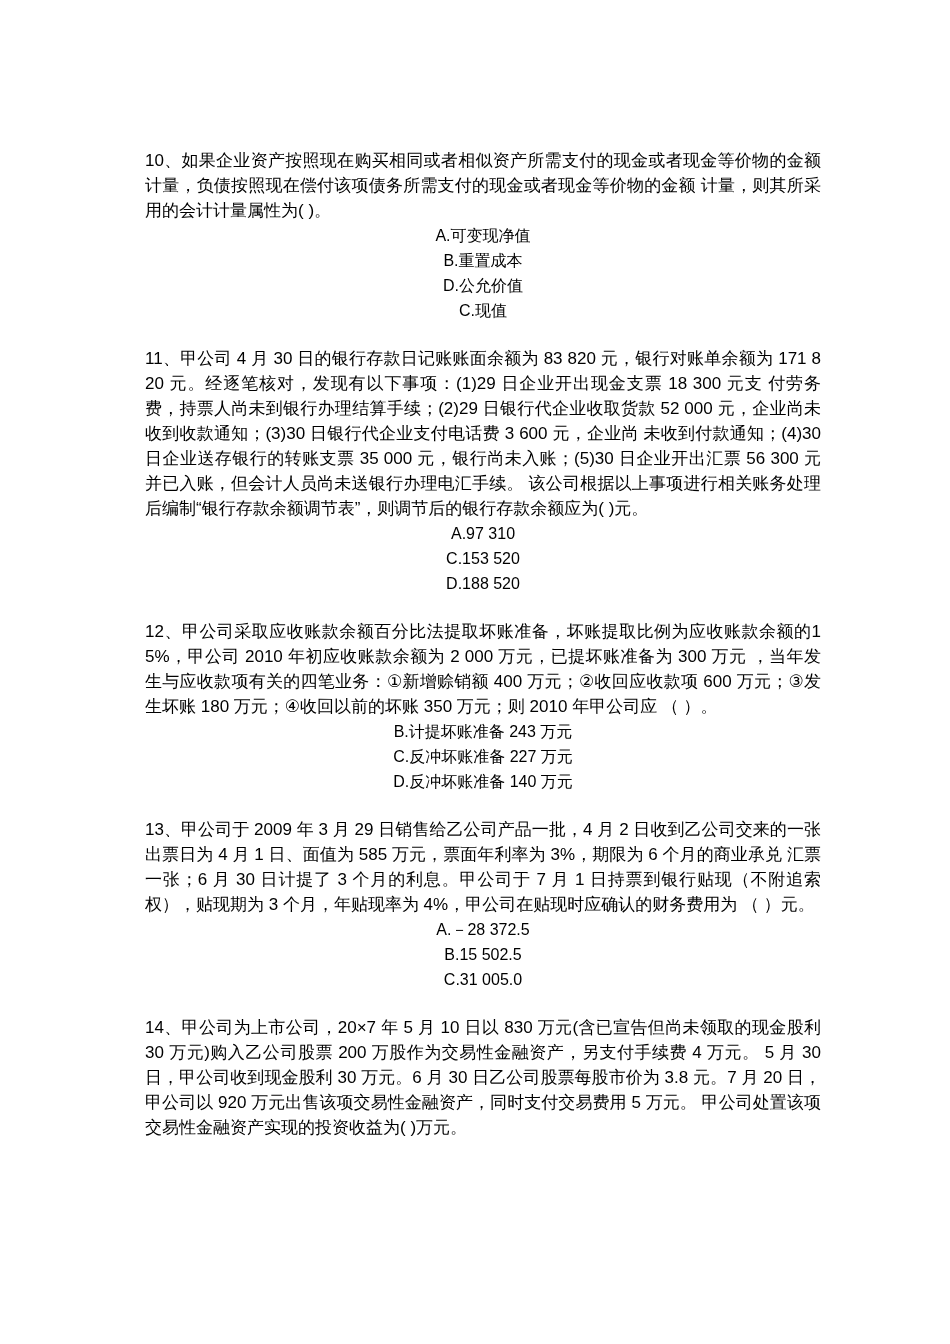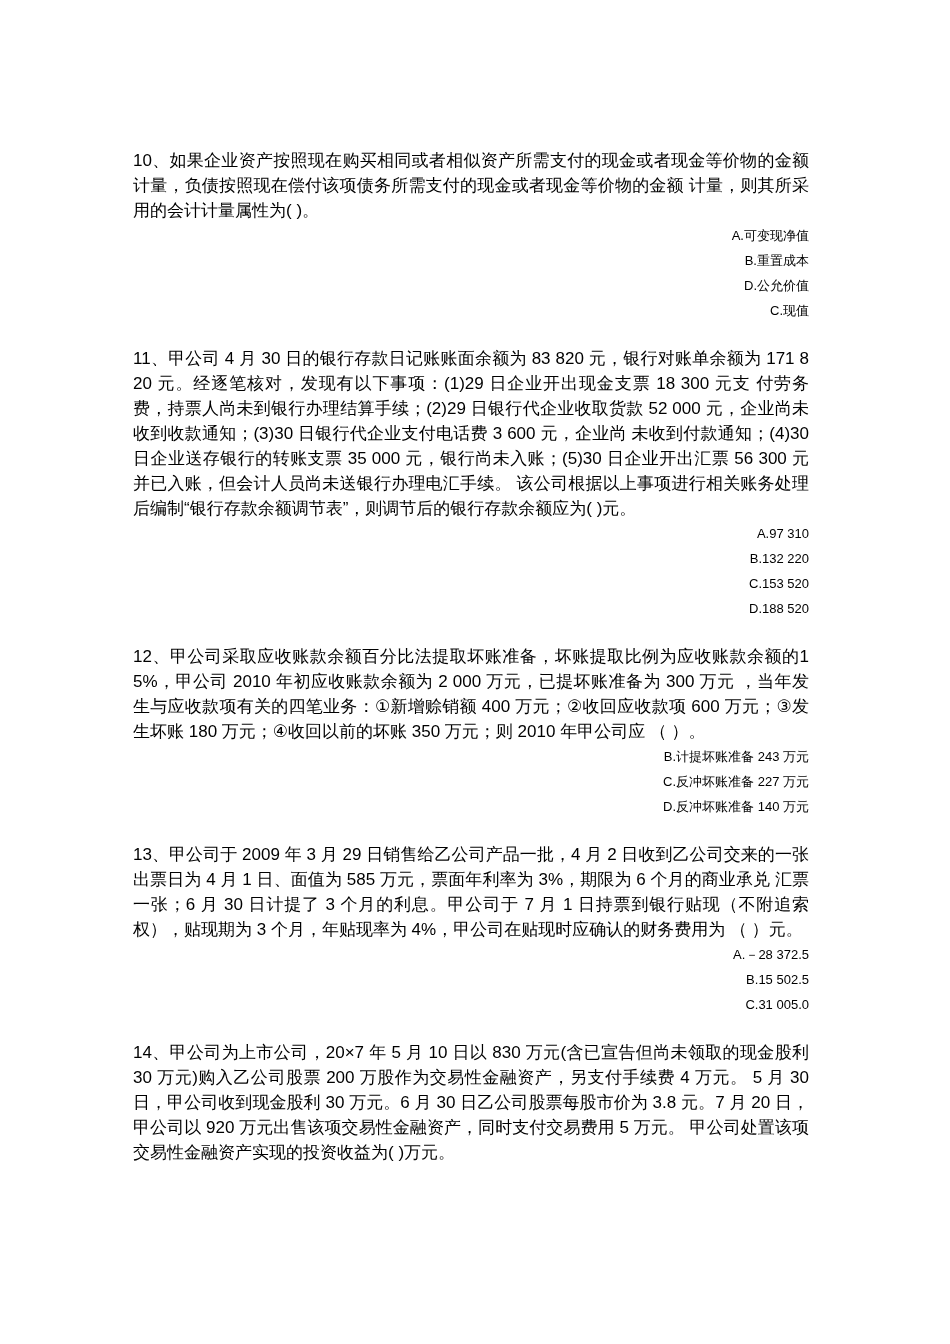--- a/index.html
+++ b/index.html
@@ -11,56 +11,55 @@
     width: 950px;
     height: 1344px;
     position: relative;
     overflow: hidden;
     font-family: "Liberation Sans", "DejaVu Sans", sans-serif;
     color: #000000;
   }
   .page {
     position: absolute;
     top: 148px;
-    left: 133px;
+    left: 145px;
     width: 676px;
   }
   .question {
     margin: 0 0 23px 0;
   }
   .stem {
     margin: 0;
     font-size: 17px;
     line-height: 25px;
     text-align: justify;
     word-break: break-all;
   }
   .option {
-    font-size: 13px;
+    font-size: 16px;
     line-height: 25px;
-    text-align: right;
+    text-align: center;
   }
 </style>
 </head>
 <body>
 
 <div class="page">
 
   <section class="question">
     <p class="stem">10、如果企业资产按照现在购买相同或者相似资产所需支付的现金或者现金等价物的金额计量，负债按照现在偿付该项债务所需支付的现金或者现金等价物的金额 计量，则其所采用的会计计量属性为( )。</p>
     <div class="option">A.可变现净值</div>
     <div class="option">B.重置成本</div>
     <div class="option">D.公允价值</div>
     <div class="option">C.现值</div>
   </section>
 
   <section class="question">
     <p class="stem">11、甲公司 4 月 30 日的银行存款日记账账面余额为 83 820 元，银行对账单余额为 171 820 元。经逐笔核对，发现有以下事项：(1)29 日企业开出现金支票 18 300 元支 付劳务费，持票人尚未到银行办理结算手续；(2)29 日银行代企业收取货款 52 000 元，企业尚未收到收款通知；(3)30 日银行代企业支付电话费 3 600 元，企业尚 未收到付款通知；(4)30 日企业送存银行的转账支票 35 000 元，银行尚未入账；(5)30 日企业开出汇票 56 300 元并已入账，但会计人员尚未送银行办理电汇手续。 该公司根据以上事项进行相关账务处理后编制“银行存款余额调节表”，则调节后的银行存款余额应为( )元。</p>
     <div class="option">A.97 310</div>
-    <div class="option">B.132 220</div>
     <div class="option">C.153 520</div>
     <div class="option">D.188 520</div>
   </section>
 
   <section class="question">
     <p class="stem">12、甲公司采取应收账款余额百分比法提取坏账准备，坏账提取比例为应收账款余额的15%，甲公司 2010 年初应收账款余额为 2 000 万元，已提坏账准备为 300 万元 ，当年发生与应收款项有关的四笔业务：①新增赊销额 400 万元；②收回应收款项 600 万元；③发生坏账 180 万元；④收回以前的坏账 350 万元；则 2010 年甲公司应 （  ）。</p>
     <div class="option">B.计提坏账准备 243 万元</div>
     <div class="option">C.反冲坏账准备 227 万元</div>
     <div class="option">D.反冲坏账准备 140 万元</div>
   </section>

